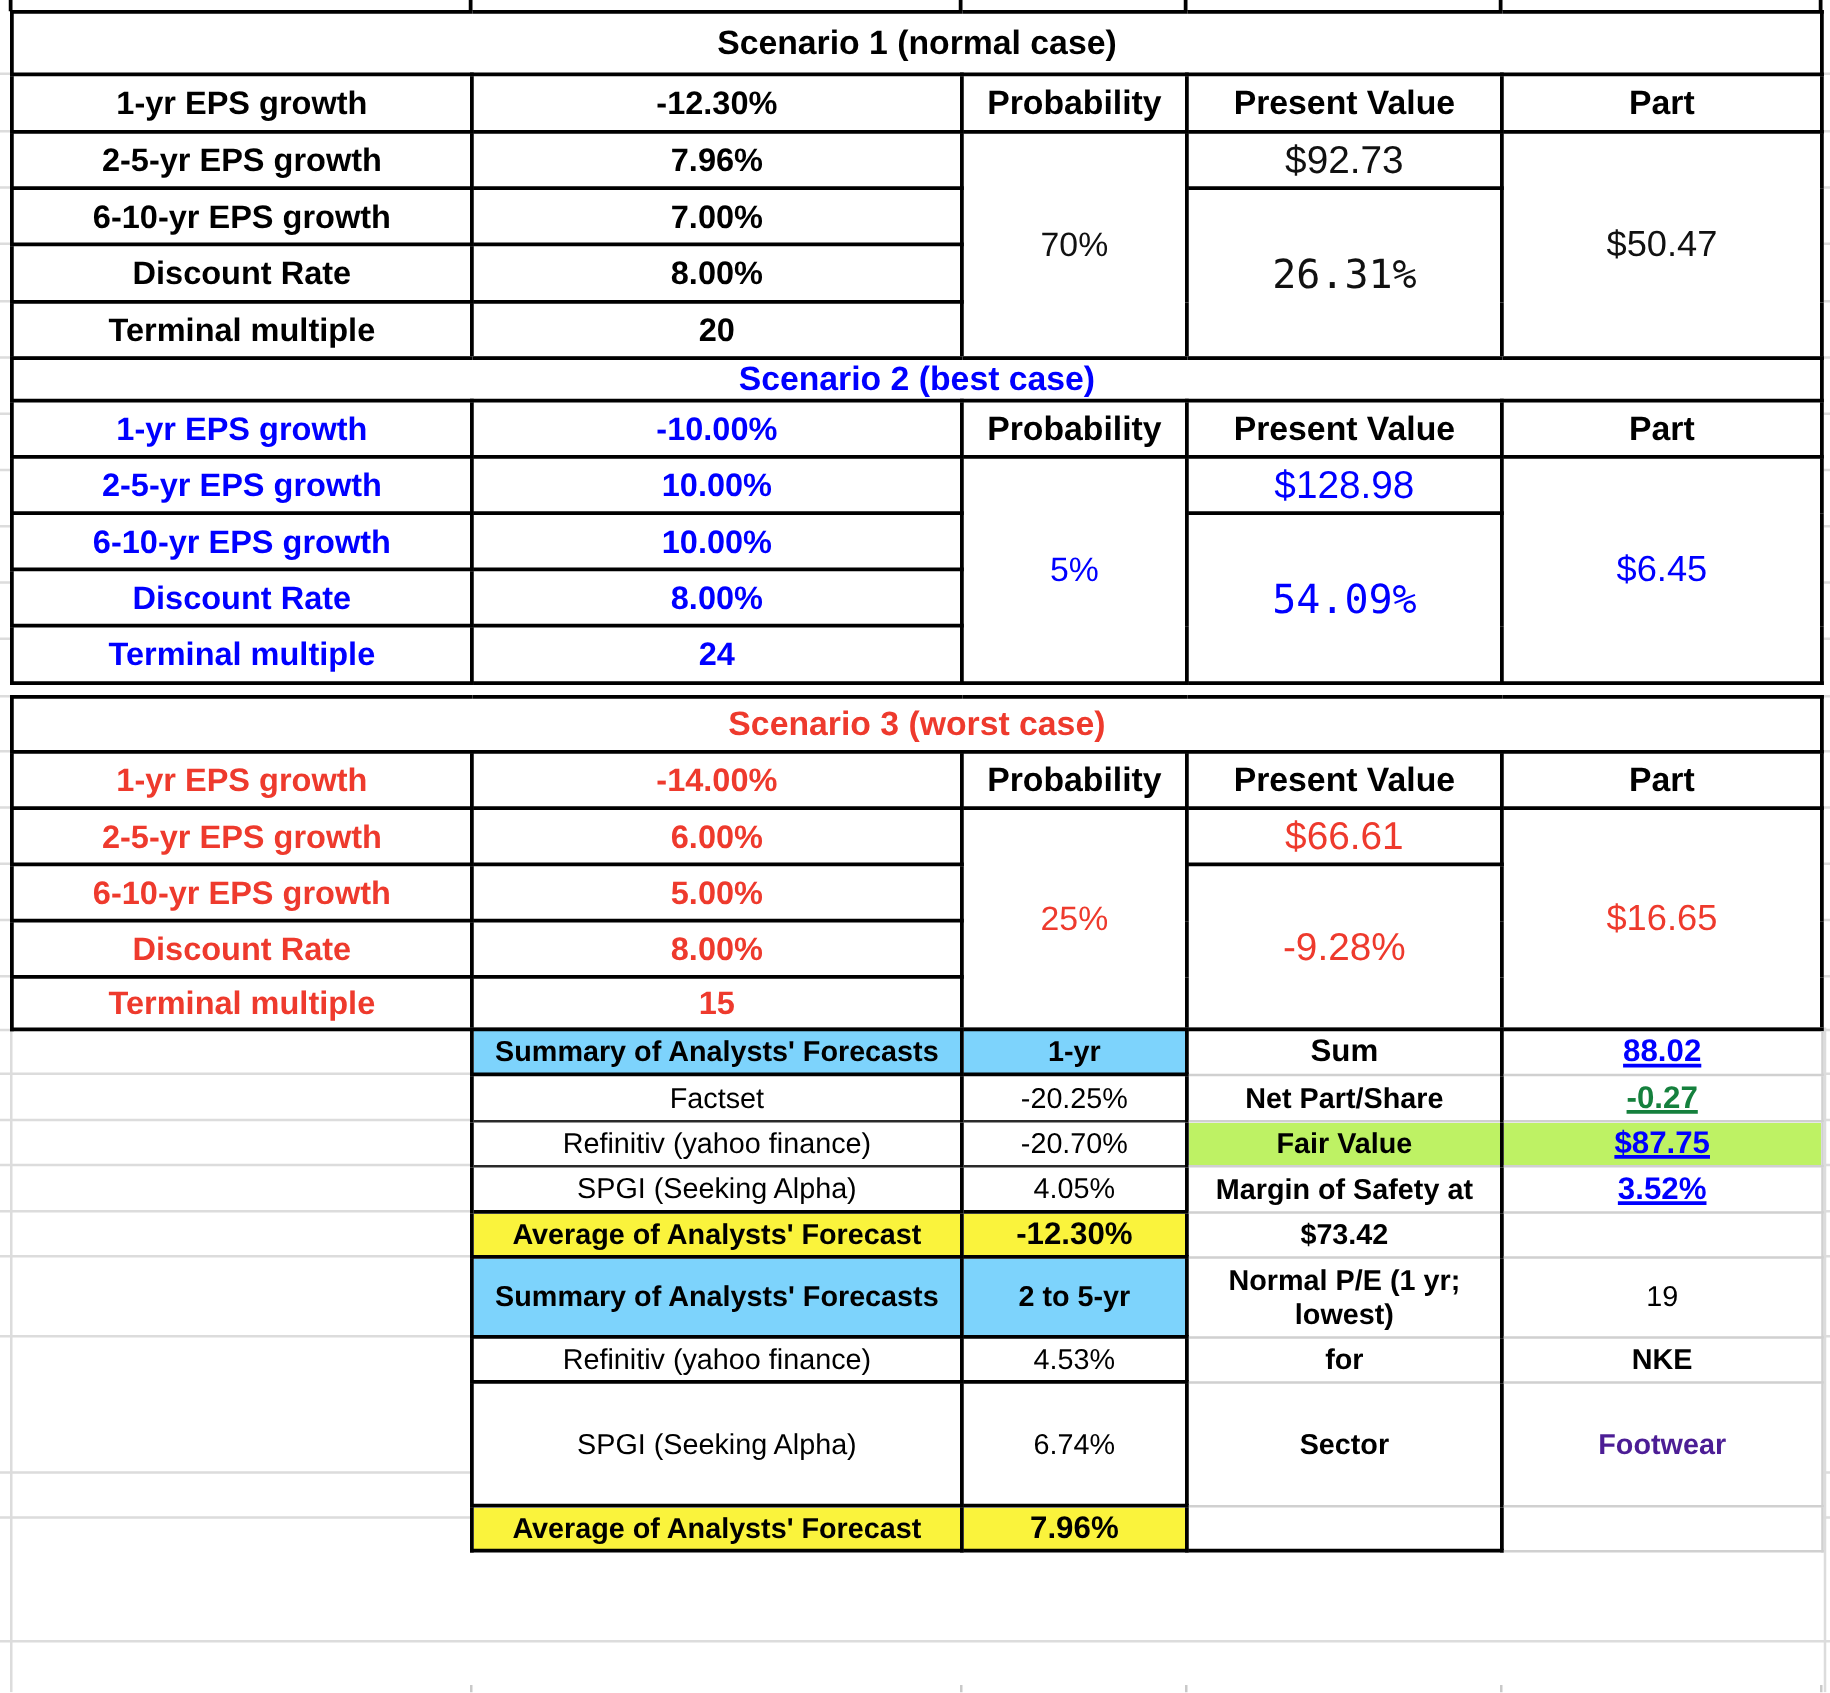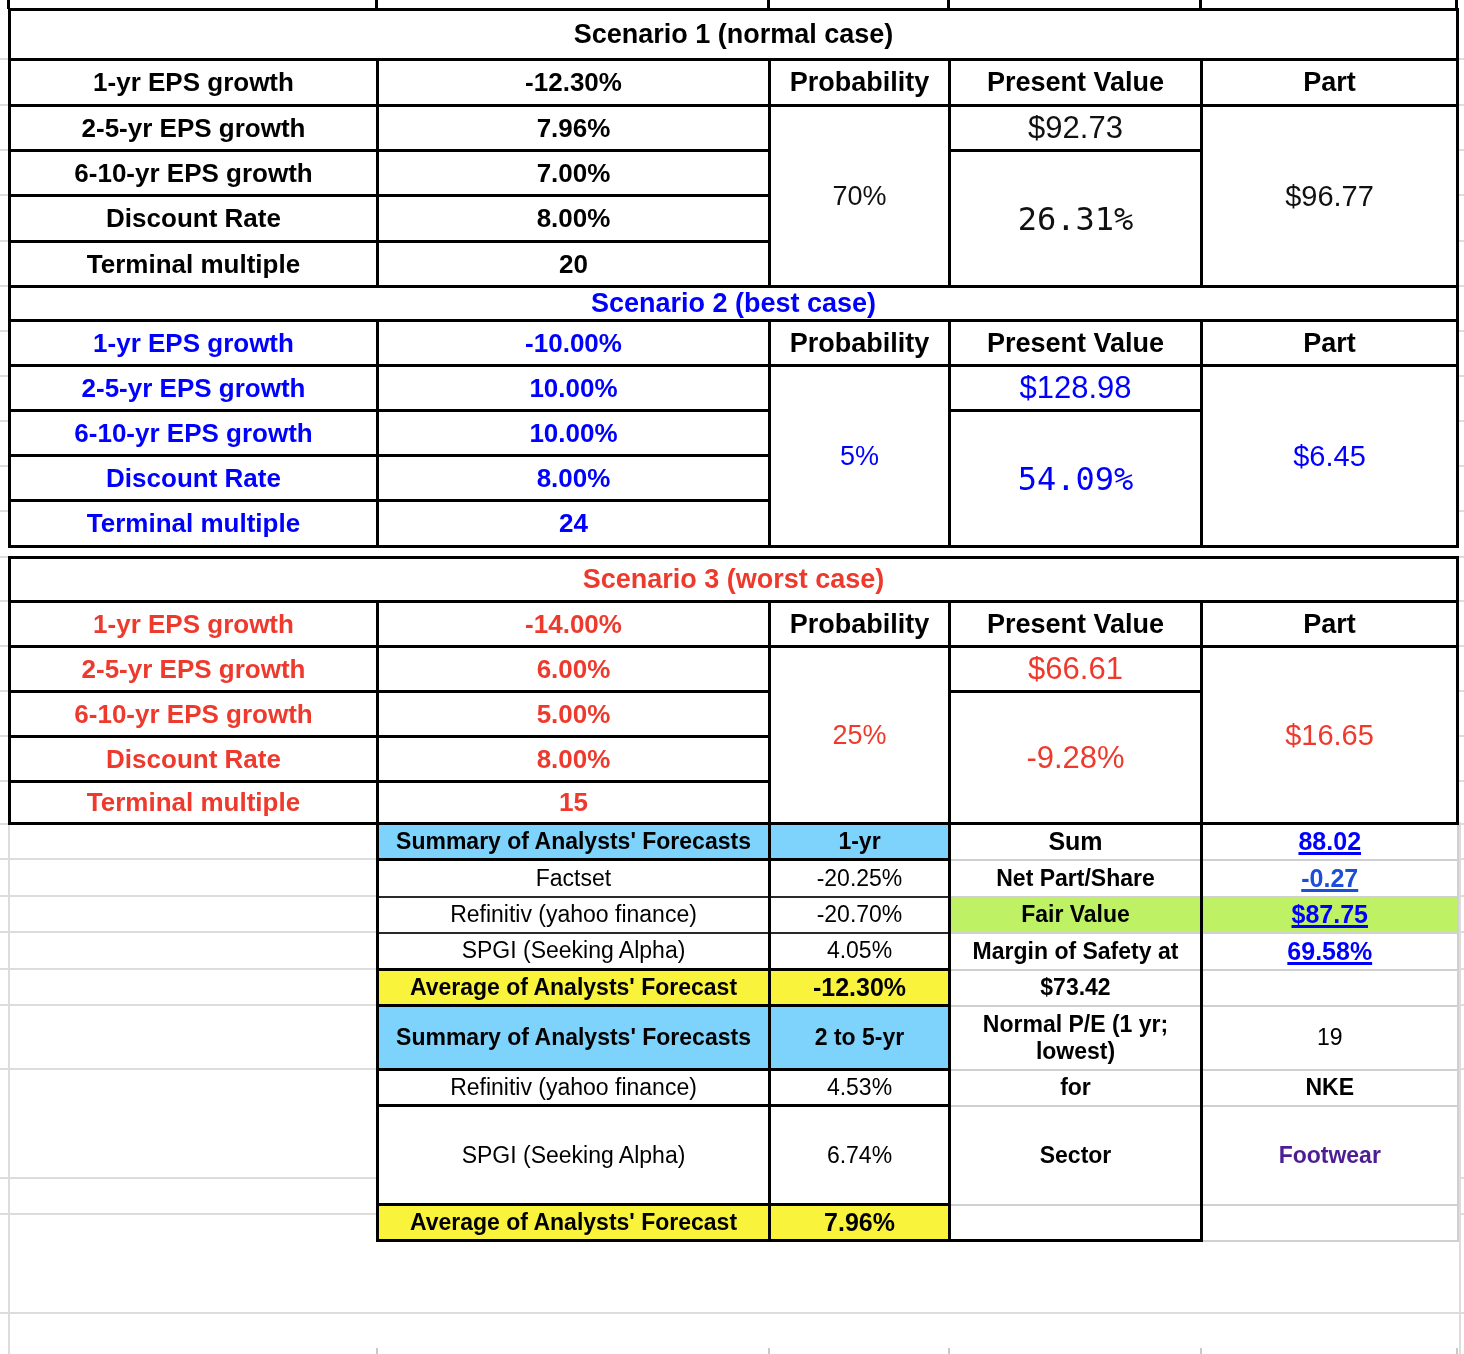--- a/index.html
+++ b/index.html
@@ -32,21 +32,21 @@
   
   .sum td{font-size:23px;}
   .gray  {background:#7dd3fc;font-weight:bold;font-size:23px;}
   .yellow{background:#FAF33C;font-weight:bold;}
   .cyan  {background:#bef264;}
   .b24{font-size:24px;font-weight:bold;}
   .r24{font-size:24px;font-weight:400;}
   .hdr22{font-size:22px;font-weight:bold;}
   .blu{color:#0000FF;font-weight:bold;font-size:25px;
        text-decoration:underline;text-decoration-thickness:2.5px;}
-  .redu{color:#1d4ed8;font-weight:bold;font-size:25px;
+  .redu{color:#15803d;font-weight:bold;font-size:25px;
        text-decoration:underline;text-decoration-thickness:2.5px;}
   .dark{color:#4c1d95;}
   .bL{border-left:3px solid #000;}  .bR{border-right:3px solid #000;}
   .bT{border-top:3px solid #000;}   .bB{border-bottom:3px solid #000;}
   .mB{border-bottom:2px solid #2a2a2a;}           
   .gB{border-bottom:2px solid #d0d0d0;}           
   .gR{border-right:2px solid #d0d0d0;}
   .pad40{padding:0 44px;}
 </style>
 </head>
@@ -114,21 +114,21 @@
       <td class="val">-12.30%</td>
       <td class="hdr">Probability</td>
       <td class="hdr">Present Value</td>
       <td class="hdr">Part</td>
     </tr>
     <tr style="height:45px">
       <td class="lbl">2-5-yr EPS growth</td>
       <td class="val">7.96%</td>
       <td class="pct" rowspan="4">70%</td>
       <td class="big">$92.73</td>
-      <td class="mid" rowspan="4">$96.77</td>
+      <td class="mid" rowspan="4">$50.47</td>
     </tr>
     <tr style="height:45px">
       <td class="lbl">6-10-yr EPS growth</td>
       <td class="val">7.00%</td>
       <td class="mono" rowspan="3">26.31%</td>
     </tr>
     <tr style="height:46px">
       <td class="lbl">Discount Rate</td>
       <td class="val">8.00%</td>
     </tr>
@@ -247,21 +247,21 @@
     <tr style="height:36px">
       <td class="r24 bL mB bR">Refinitiv (yahoo finance)</td>
       <td class="r24 mB bR">-20.70%</td>
       <td class="cyan b24 gB bR">Fair Value</td>
       <td class="cyan gB gR"><span class="blu">$87.75</span></td>
     </tr>
     <tr style="height:37px">
       <td class="r24 bL bR">SPGI (Seeking Alpha)</td>
       <td class="r24 bR">4.05%</td>
       <td class="b24 gB bR">Margin of Safety at</td>
-      <td class="gB gR"><span class="blu">69.58%</span></td>
+      <td class="gB gR"><span class="blu">3.52%</span></td>
     </tr>
     <tr style="height:36px">
       <td class="yellow hdr22 bL bT bB bR">Average of Analysts' Forecast</td>
       <td class="yellow bT bB bR" style="font-size:25px">-12.30%</td>
       <td class="b24 gB bR">$73.42</td>
       <td class="gB gR"></td>
     </tr>
     <tr style="height:64px">
       <td class="gray hdr22 bL bT bB bR">Summary of Analysts' Forecasts</td>
       <td class="gray b24 bT bB bR">2 to 5-yr</td>

